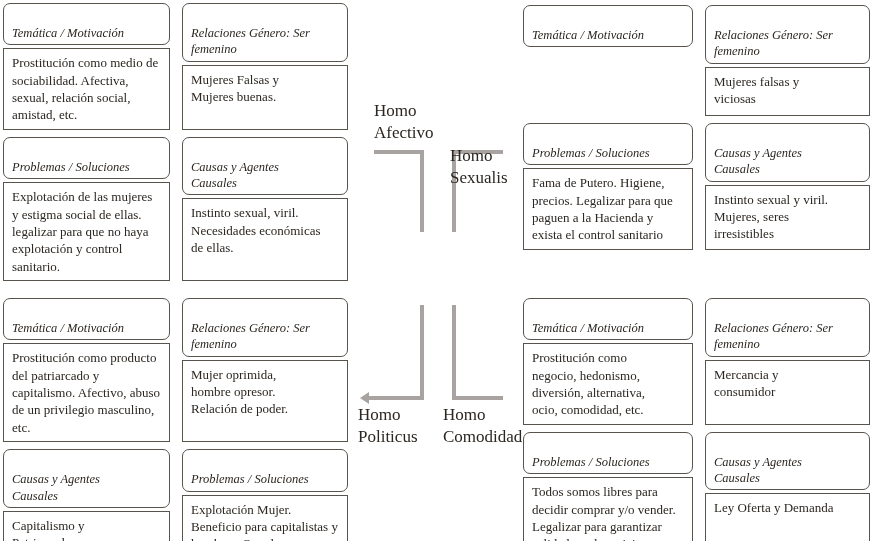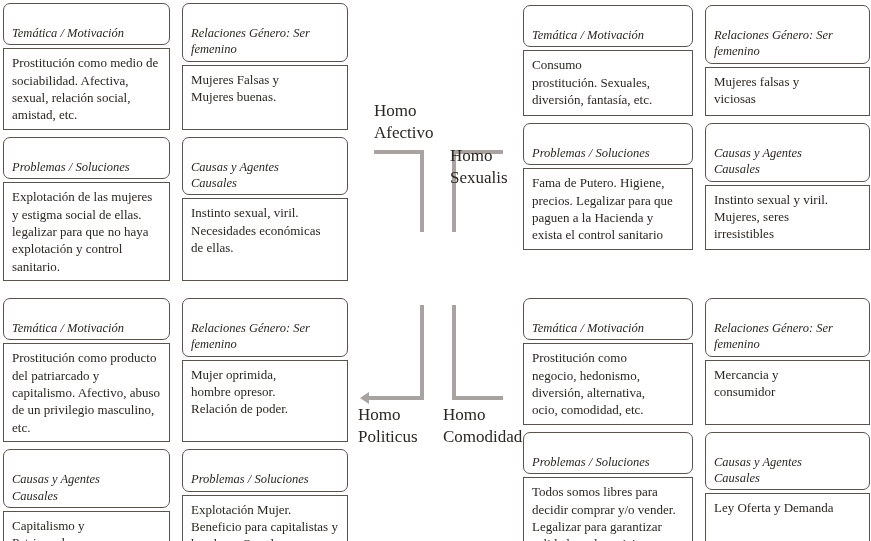--- a/index.html
+++ b/index.html
@@ -83,23 +83,20 @@
 Causales</div>
       <div class="card-body">Instinto sexual, viril.
 Necesidades económicas
 de ellas.</div>
     </div>
   </div>
 
   <div class="quadrant" id="q-tr">
     <div class="card">
       <div class="card-header">Temática / Motivación</div>
-      <div class="card-body">Consumo
-prostitución. Sexuales,
-diversión, fantasía, etc.</div>
     </div>
     <div class="card">
       <div class="card-header">Relaciones Género: Ser
 femenino</div>
       <div class="card-body">Mujeres falsas y
 viciosas</div>
     </div>
     <div class="card">
       <div class="card-header">Problemas / Soluciones</div>
       <div class="card-body">Fama de Putero. Higiene, precios. Legalizar para que paguen a la Hacienda y exista el control sanitario</div>

